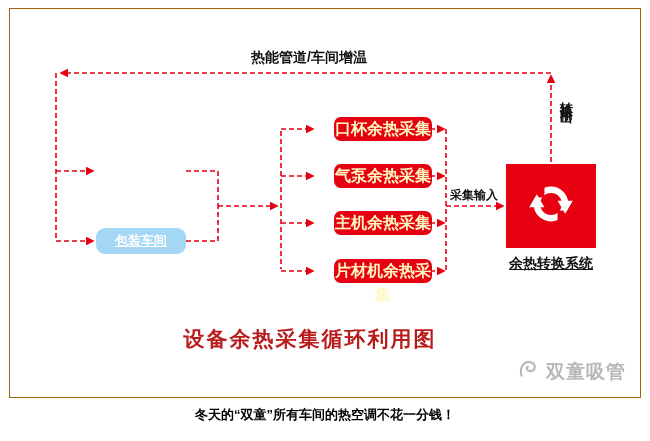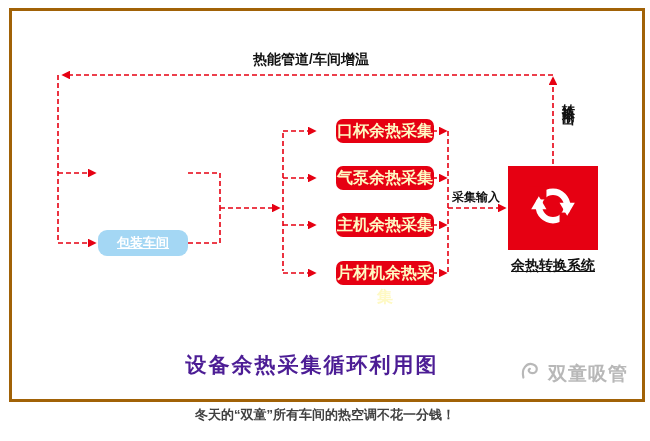--- a/index.html
+++ b/index.html
@@ -2,21 +2,21 @@
 <html><head>
 <meta charset="utf-8">
 <style>
   html,body{margin:0;padding:0;background:#ffffff;}
   .page{
     position:relative;width:650px;height:441px;background:#ffffff;
     font-family:"Liberation Sans","DejaVu Sans",sans-serif;overflow:hidden;
   }
   .frame{
     position:absolute;left:9px;top:8px;width:630px;height:388px;
-    border:3px solid #a16207;background:#ffffff;
+    border:1px solid #a16207;background:#ffffff;
   }
   .arrows{position:absolute;left:0;top:0;width:630px;height:388px;}
   .flow{fill:none;stroke:#e60012;stroke-width:1.6;stroke-dasharray:5 3;}
   .lbl{position:absolute;color:#222222;font-weight:bold;white-space:nowrap;}
   .pipeline-label{left:214px;top:40px;width:170px;text-align:center;font-size:14px;color:#111;}
   .output-label{left:547px;top:82px;font-size:13px;writing-mode:vertical-rl;letter-spacing:3px;color:#111;}
   .input-label{left:440px;top:178px;font-size:12px;color:#111;}
   .workshop{
     position:absolute;left:86px;width:90px;height:26px;border-radius:9px;
     color:#ffffff;font-weight:bold;font-size:13px;text-align:center;line-height:26px;
@@ -29,29 +29,29 @@
     text-align:center;line-height:24px;
   }
   .c0{top:108px;} .c1{top:155px;} .c2{top:202px;} .c3{top:250px;}
   .system-box{
     position:absolute;left:496px;top:155px;width:90px;height:84px;background:#e60012;
     display:flex;align-items:center;justify-content:center;
   }
   .system-label{left:466px;top:246px;width:150px;text-align:center;font-size:14px;color:#111;text-decoration:underline;}
   .diagram-title{
     position:absolute;left:0;top:316px;width:600px;text-align:center;
-    font-size:21px;font-weight:bold;color:#4c1d95;letter-spacing:2px;margin-top:24px;
+    font-size:21px;font-weight:bold;color:#b91c1c;letter-spacing:2px;
   }
   .watermark{
     position:absolute;right:14px;top:348px;display:flex;align-items:center;gap:5px;
     color:#b8b8b8;font-size:19px;font-weight:bold;letter-spacing:1px;
   }
   .caption{
     position:absolute;left:0;top:406px;width:650px;text-align:center;
-    font-size:13px;font-weight:bold;color:#404040;
+    font-size:13px;font-weight:bold;color:#000000;
   }
 </style>
 </head>
 <body>
 
 <div class="page">
   <div class="frame">
 
     <svg class="arrows" viewBox="0 0 630 388" aria-hidden="true">
       <defs>

